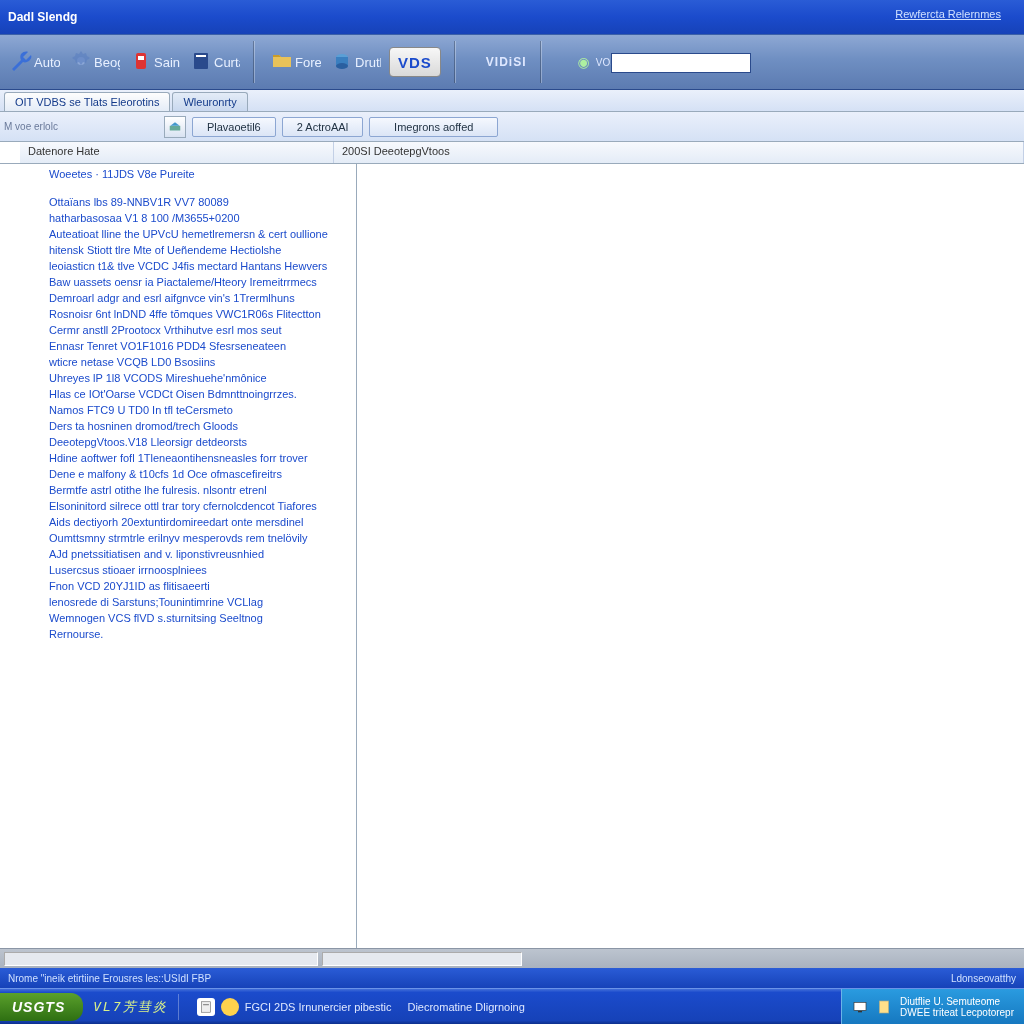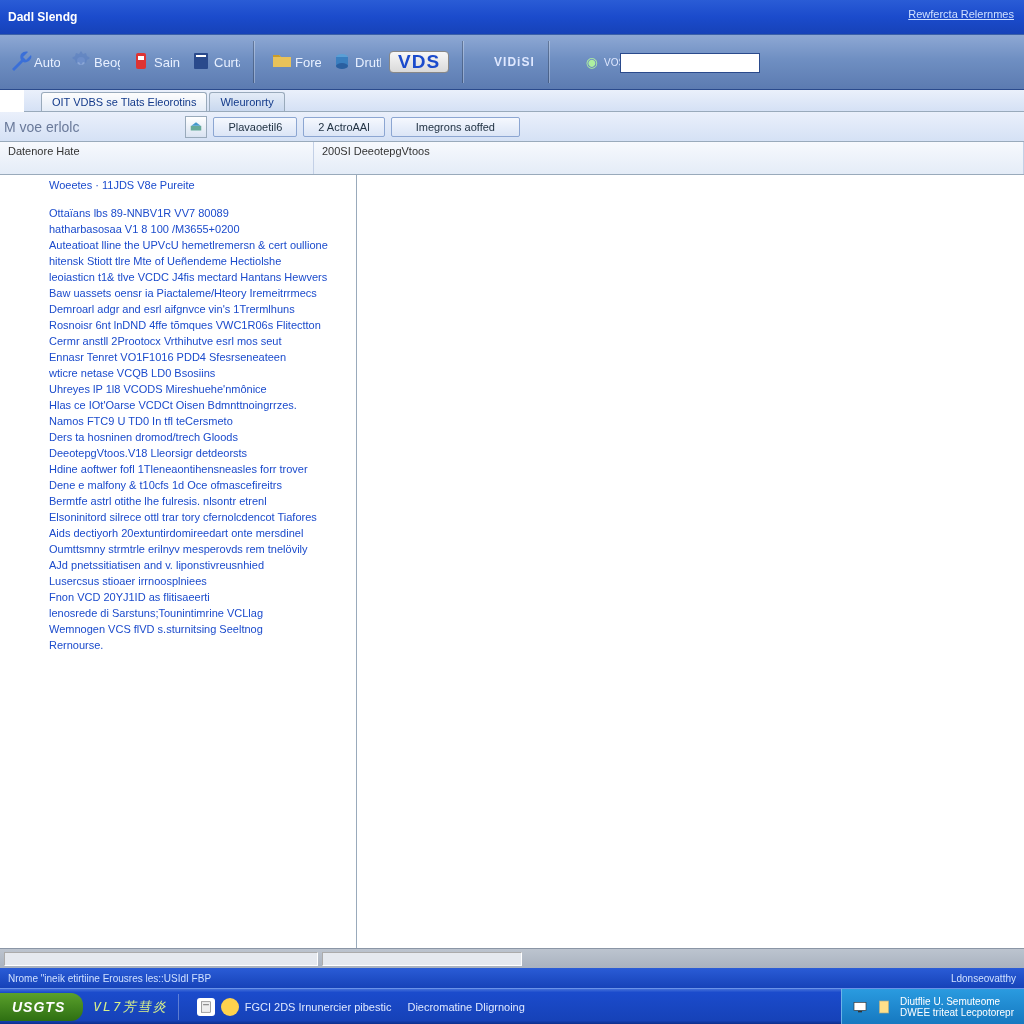--- a/index.html
+++ b/index.html
@@ -3,51 +3,51 @@
 <meta charset="utf-8">
 <style>
 * { box-sizing: border-box; margin: 0; padding: 0; }
 html, body { width: 1024px; height: 1024px; overflow: hidden; font-family: Tahoma, Arial, sans-serif; font-size: 11px; background: #fff; }
 body { display: flex; flex-direction: column; }
 
 
 .titlebar { background: linear-gradient(to bottom, #2a5cd6 0%, #1b4bcc 50%, #1642b8 100%); color: #fff; padding: 2px 8px; height: 34px; display: flex; flex-direction: column; justify-content: center; }
 .titlebar .line1 { font-size: 12px; font-weight: bold; }
 .titlebar .line2 { font-size: 11px; color: #cfe0ff; }
-.titlebar .right-link { position: absolute; top: 8px; right: 10px; color: #cfe0ff; font-size: 11px; text-decoration: underline; }
+.titlebar .right-link { position: absolute; top: 8px; right: 23px; color: #cfe0ff; font-size: 11px; text-decoration: underline; }
 
 
 .toolbar { background: linear-gradient(to bottom, #8ea8d4 0%, #6f8fc2 45%, #5c7bb1 100%); border-top: 1px solid #3b60a8; border-bottom: 1px solid #2a4a8c; height: 56px; display: flex; align-items: stretch; position: relative; }
 .tool-group { display: flex; gap: 8px; padding: 4px 8px; align-items: center; }
 .tool-sep { width: 1px; background: rgba(255,255,255,0.3); margin: 6px 6px; box-shadow: -1px 0 0 rgba(0,0,0,0.25); }
 .tool-btn { display: flex; flex-direction: row; align-items: center; justify-content: center; width: 52px; height: 48px; color: #e8f0ff; font-size: 13px; cursor: pointer; border-radius: 3px; }
 .tool-btn .ticon { width: 28px; height: 26px; margin-bottom: 2px; display: flex; align-items: center; justify-content: center; }
 .tool-btn svg { width: 26px; height: 24px; }
 .tool-btn .tlabel { white-space: nowrap; overflow: hidden; text-overflow: clip; max-width: 52px; }
-.vds-badge { background: linear-gradient(to bottom,#f7f7f7,#d9d9d9); border: 1px solid #888; border-radius: 4px; padding: 4px 8px; font-weight: bold; font-size: 19px; color: #1b4bcc; letter-spacing: 1px; height: 22px; display:flex; align-items:center; }
+.vds-badge { background: linear-gradient(to bottom,#f7f7f7,#d9d9d9); border: 1px solid #888; border-radius: 4px; padding: 4px 8px; font-weight: bold; font-size: 15px; color: #1b4bcc; letter-spacing: 1px; height: 30px; display:flex; align-items:center; }
 .vds-text { color: #dfe8ff; font-size: 12px; font-weight: bold; margin-left: 16px; letter-spacing: 1px; }
 .search-area { display: flex; align-items: center; gap: 6px; margin-left: 30px; }
 .search-icon { color: #aef0a0; font-size: 14px; }
 .search-label { color: #dfe8ff; font-size: 10px; }
 .search-input { width: 140px; height: 20px; border: 1px solid #2a4a8c; background: #fff; padding: 0 4px; font-size: 11px; }
 
 
-.tabrow { background: linear-gradient(to bottom,#eaf0fb,#d5e1f5); border-bottom: 1px solid #9ab; height: 22px; display: flex; align-items: flex-end; padding-left: 17px; margin-left: 24px; }
+.tabrow { background: linear-gradient(to bottom,#eaf0fb,#d5e1f5); border-bottom: 1px solid #9ab; height: 22px; display: flex; align-items: flex-end; padding-left: 4px; }
 .tab { background: linear-gradient(to bottom,#fdfdfd,#e4ecf7); border: 1px solid #9ab; border-bottom: none; padding: 3px 10px; font-size: 11px; color: #133a8a; margin-right: 2px; border-radius: 3px 3px 0 0; cursor: pointer; }
 .tab.inactive { background: linear-gradient(to bottom,#e4ecf7,#c9d8ef); }
 
 
 .filterrow { background: linear-gradient(to bottom,#eaf0fb,#d5e1f5); height: 30px; display:flex; align-items:center; padding-left: 4px; gap: 6px; border-bottom: 1px solid #9ab; }
-.smlabel { color: #6a7a9a; font-size: 14px; margin-right: 100px; }
+.smlabel { color: #6a7a9a; font-size: 10px; margin-right: 100px; }
 .sm-icon { width: 22px; height: 22px; background: linear-gradient(to bottom,#fff,#d9e3f2); border: 1px solid #9ab; display:flex; align-items:center; justify-content:center; }
 .pill-btn { background: linear-gradient(to bottom,#f5f8fe,#dbe5f6); border: 1px solid #8ca6d2; padding: 3px 14px; font-size: 11px; color: #234; cursor: pointer; border-radius: 2px; }
 .pill-btn.wide { padding: 3px 24px; }
 
 
-.colhdr { display: flex; border-bottom: 1px solid #9ab; height: 33px; }
+.colhdr { display: flex; border-bottom: 1px solid #9ab; height: 22px; padding-left: 20px; }
 .colhdr .c { background: linear-gradient(to bottom,#f7f9fd,#e4ecf7); border-right: 1px solid #c3d0e6; padding: 3px 8px; font-size: 11px; color: #333; }
 .colhdr .c1 { width: 314px; }
 .colhdr .c2 { flex: 1; }
 
 
 .main { display: flex; flex: 1; overflow: hidden; padding-left: 43px; }
 .left-pane { width: 314px; border-right: 1px solid #9ab; overflow: hidden; padding: 4px 6px; }
 .right-pane { flex: 1; background: #fff; }
 .left-title { color: #1b4bcc; font-size: 11px; margin-bottom: 6px; }
 .left-gap { height: 8px; }

